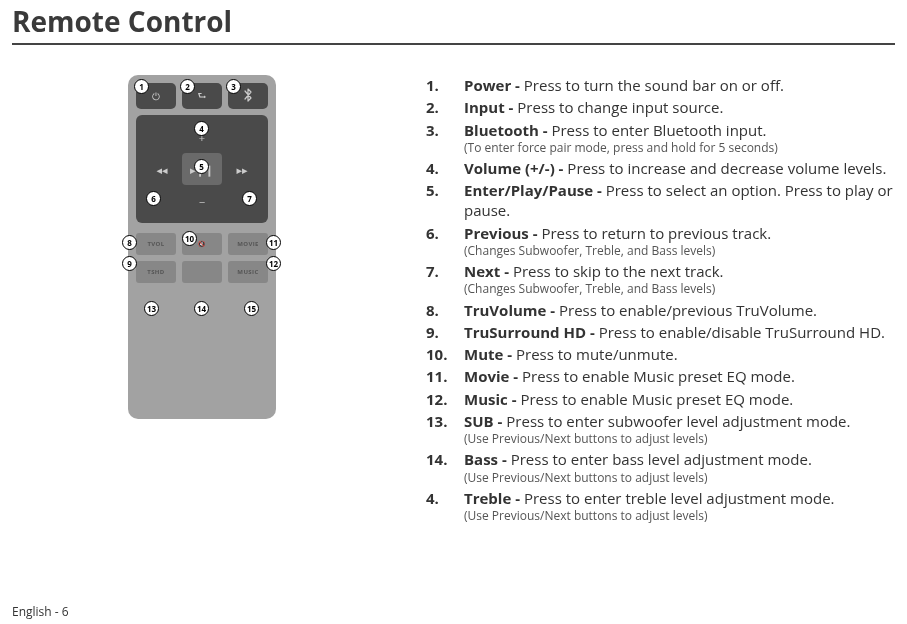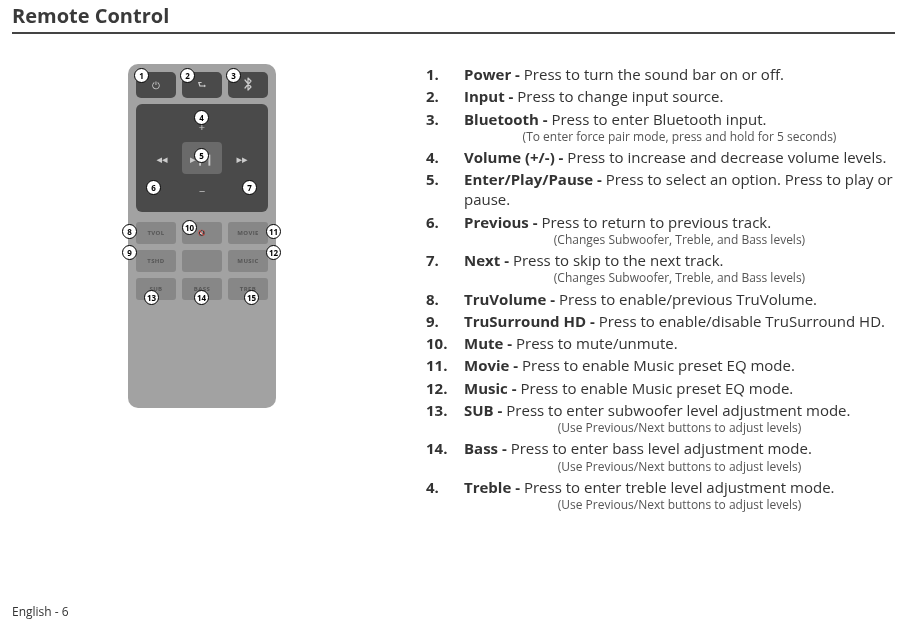--- a/index.html
+++ b/index.html
@@ -10,21 +10,21 @@
     body {
       font-family: "Open Sans", "Segoe UI", Arial, sans-serif;
       color: #333;
       background: #fff;
       width: 907px;
       height: 624px;
       position: relative;
       padding: 0 12px;
     }
     .page-title {
-      font-size: 20px;
+      font-size: 28px;
       font-weight: 700;
       color: #3a3a3a;
       border-bottom: 2px solid #444;
       padding: 2px 0 3px 0;
       margin-bottom: 30px;
     }
     .content {
       display: flex;
       gap: 34px;
     }
@@ -132,21 +132,20 @@
       font-weight: 700;
     }
     .instructions li .desc {
       font-weight: 400;
     }
     .instructions li .note {
       display: block;
       font-size: 12px;
       color: #555;
       margin-top: 0px;
-      text-align: center;
     }
     .footer {
       position: absolute;
       bottom: 4px;
       left: 12px;
       font-size: 12px;
       color: #333;
     }
   </style>
 </head>
@@ -210,25 +209,20 @@
         </div>
         <div class="mid-btn">MOVIE</div>
       </div>
 
       <div class="btn-row">
         <div class="mid-btn">TSHD</div>
         <div class="mid-btn"></div>
         <div class="mid-btn">MUSIC</div>
       </div>
 
-      <div class="btn-row">
-        <div class="mid-btn">SUB</div>
-        <div class="mid-btn">BASS</div>
-        <div class="mid-btn">TREB</div>
-      </div>
 
     </div>
   </div>
 
   <div class="instructions">
     <ol id="instr-ol">
         <li><span class="num">1.</span><span class="label">Power - </span><span class="desc">Press to turn the sound bar on or off.</span></li>
         <li><span class="num">2.</span><span class="label">Input - </span><span class="desc">Press to change input source.</span></li>
         <li><span class="num">3.</span><span class="label">Bluetooth - </span><span class="desc">Press to enter Bluetooth input.</span><span class="note">(To enter force pair mode, press and hold for 5 seconds)</span></li>
         <li><span class="num">4.</span><span class="label">Volume (+/-) - </span><span class="desc">Press to increase and decrease volume levels.</span></li>

